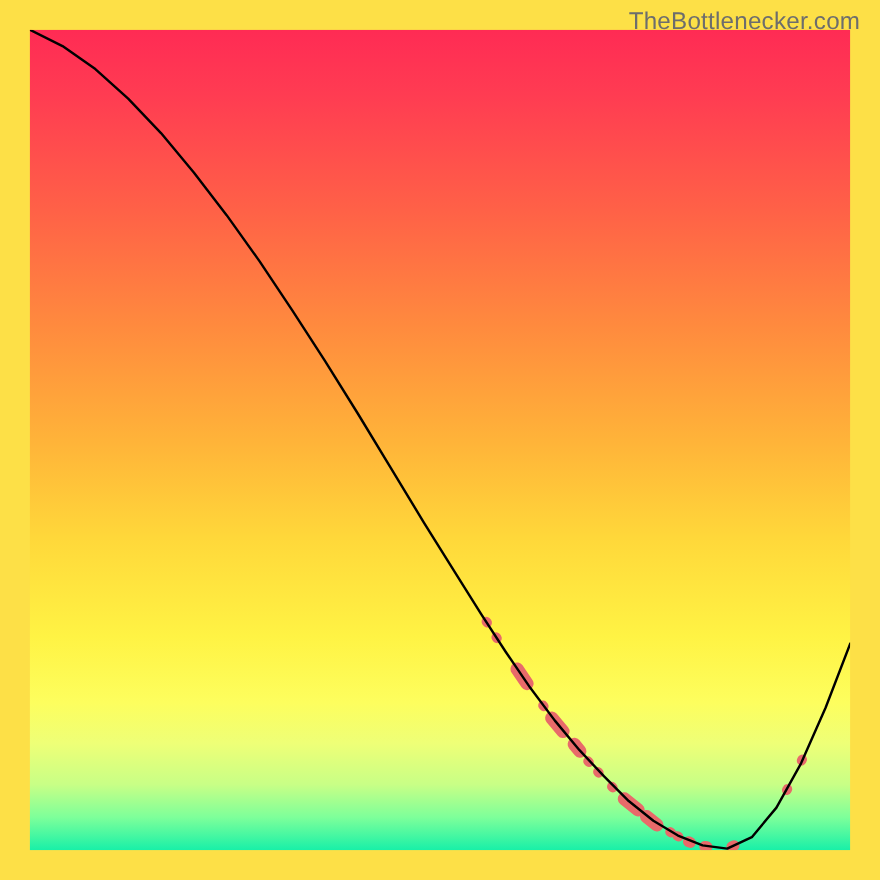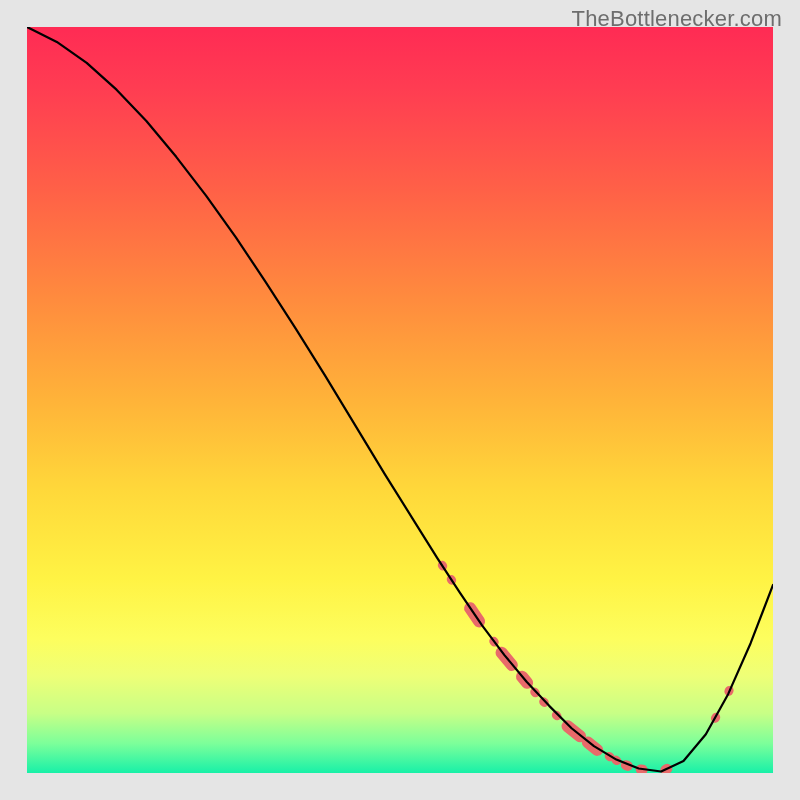--- a/index.html
+++ b/index.html
@@ -7,21 +7,21 @@
     padding: 0;
     background: #000;
     width: 800px;
     height: 800px;
     position: relative;
     font-family: Arial, Helvetica, sans-serif;
   }
   .outer {
     width: 800px;
     height: 800px;
-    background: #e5e5e5;
+    background: #fde047;
     position: relative;
     text-align: center;
   }
   .watermark {
     position: absolute;
     top: 6px;
     right: 18px;
     color: #6d6d6d;
     font-size: 22px;
     font-weight: 400;

